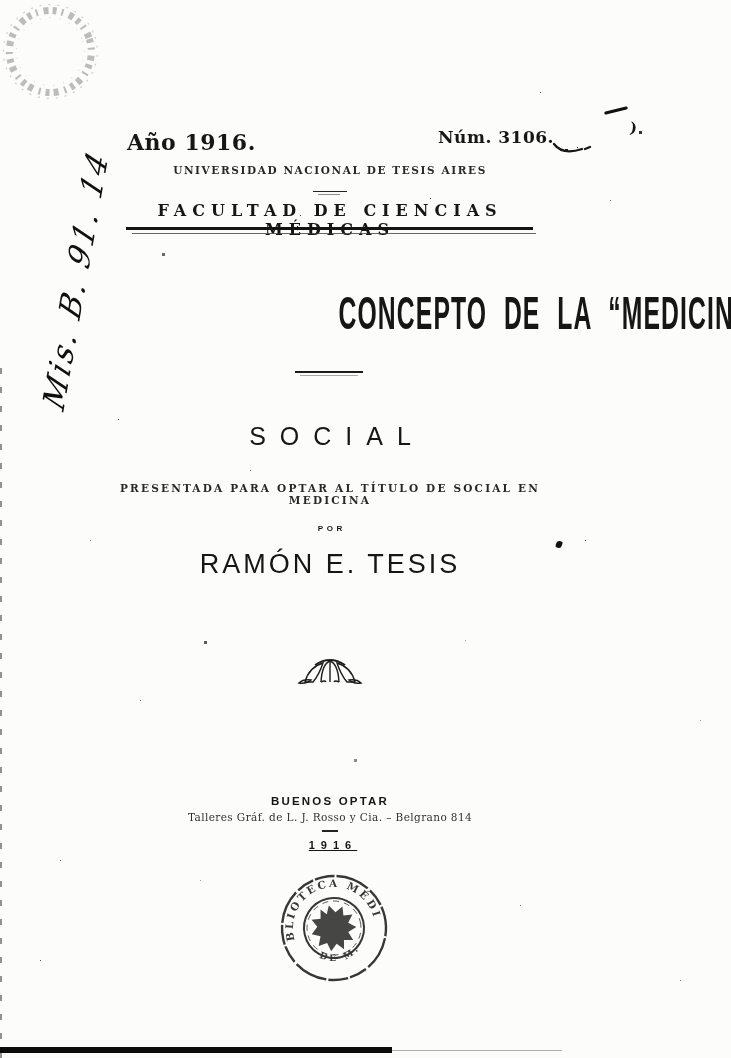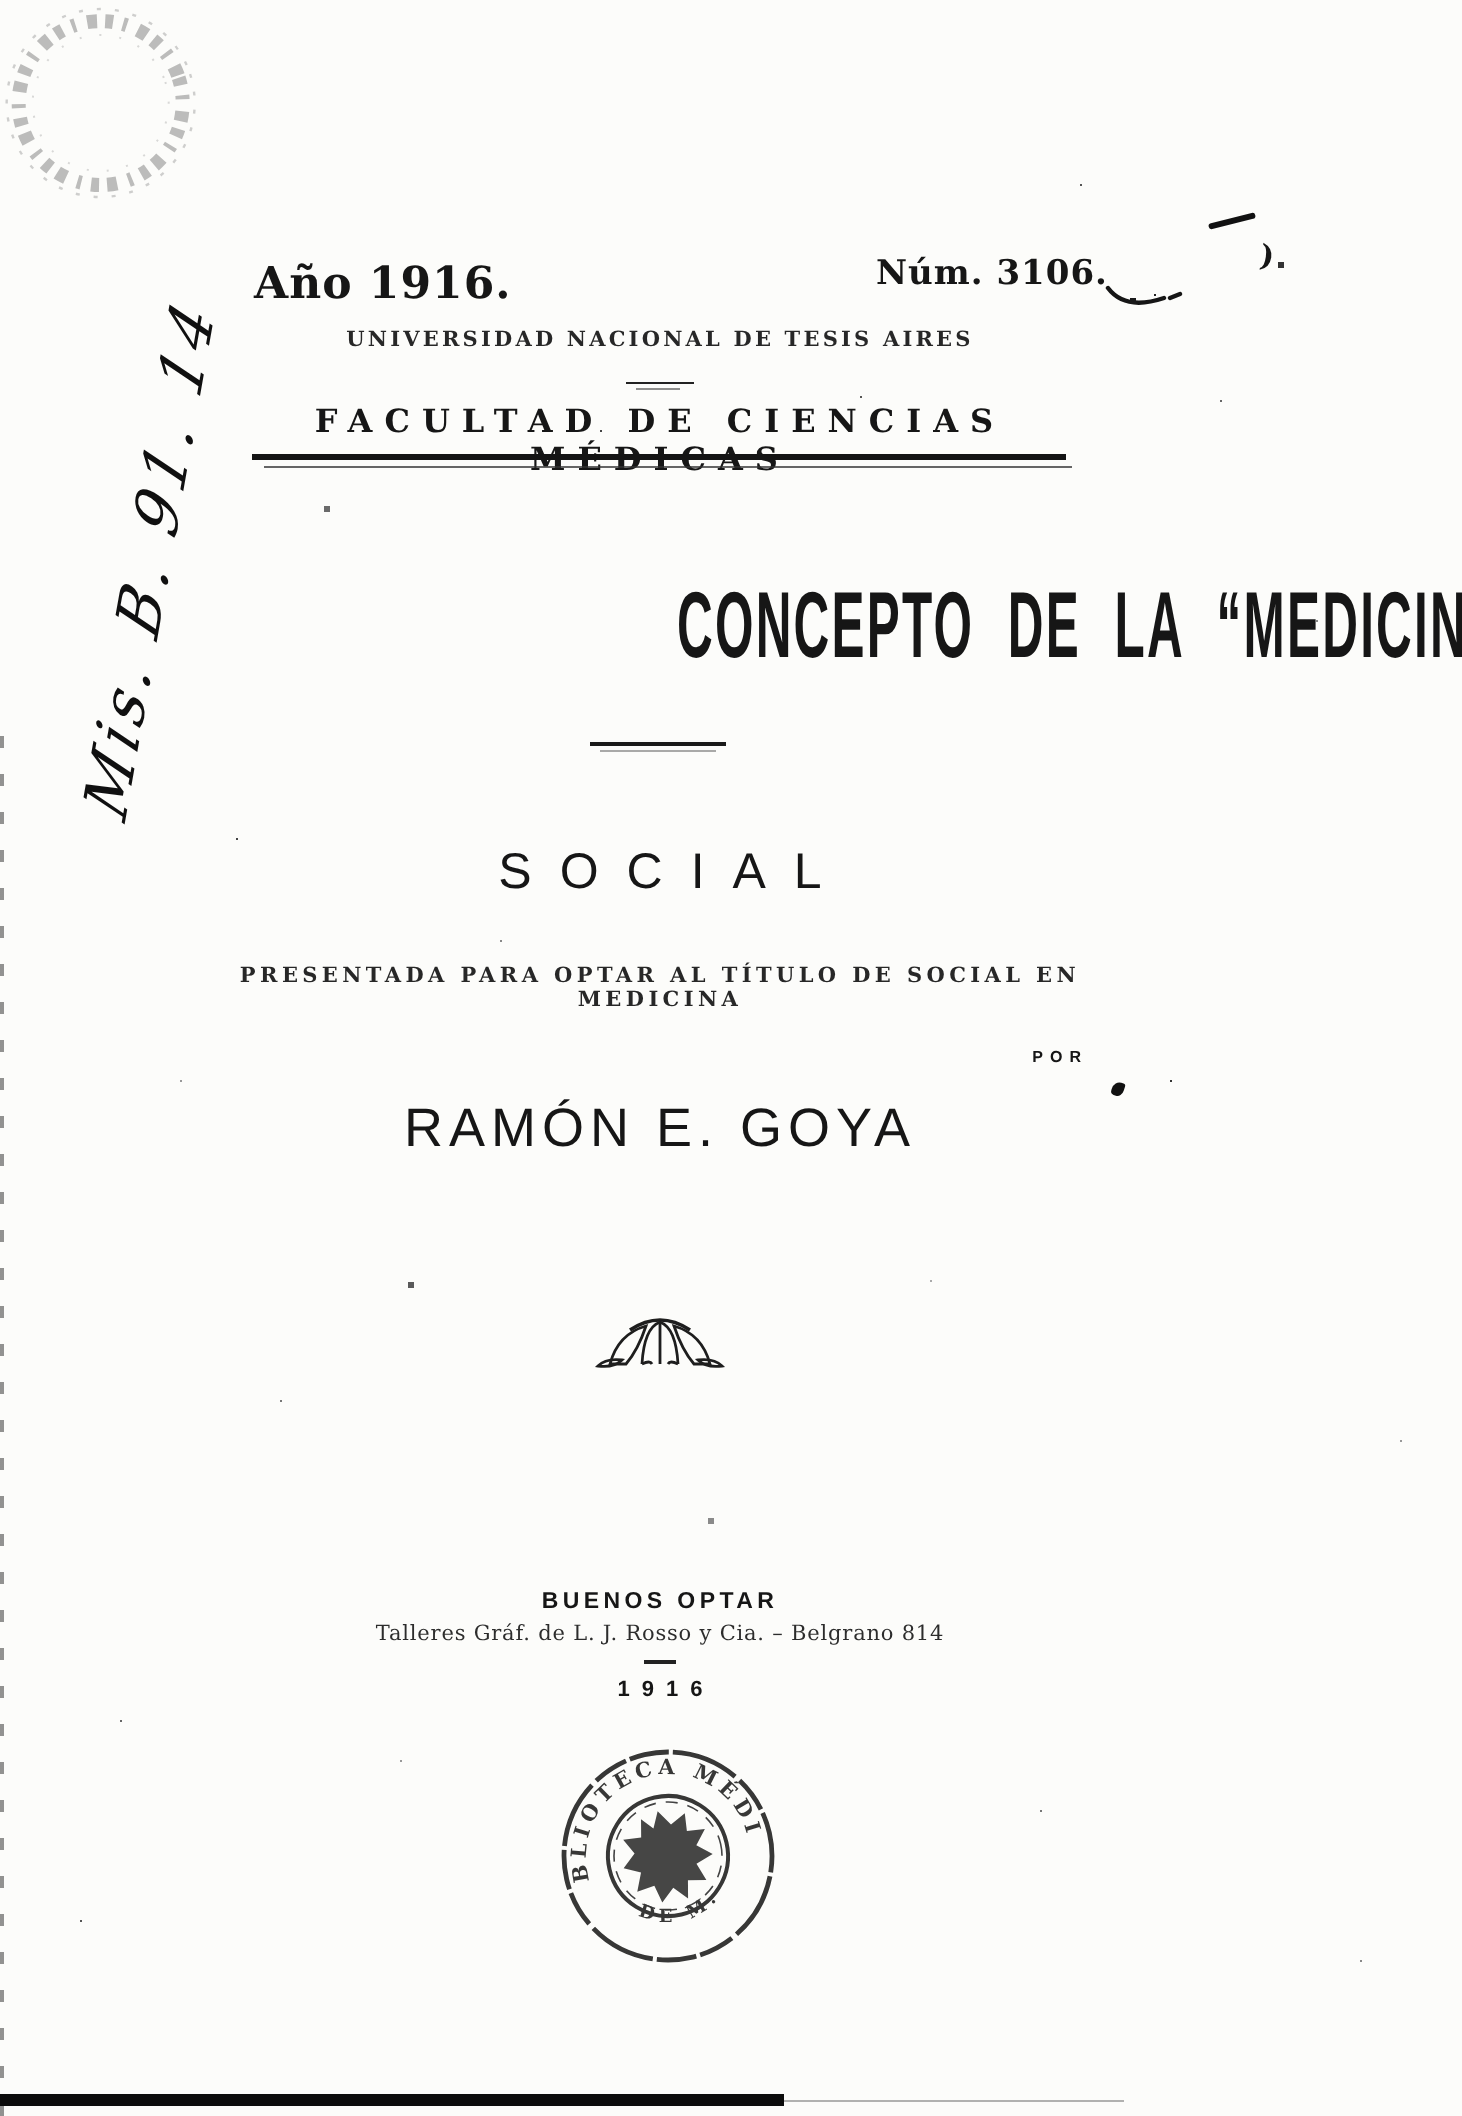--- a/index.html
+++ b/index.html
@@ -25,30 +25,30 @@
   .main-title .inner{
     display:inline-block;font-family:"Liberation Sans","DejaVu Sans",sans-serif;
     font-weight:bold;font-size:45px;letter-spacing:2px;word-spacing:16px;white-space:nowrap;
     transform:scale(.55,1.04);transform-origin:center top;
   }
   .title-rule{left:295px;top:371px;width:68px;height:2px;background:#1a1a1a;}
   .title-rule2{left:300px;top:375px;width:58px;height:1px;background:#555;opacity:.5;}
   
   .tesis{top:422px;font-family:"Liberation Sans","DejaVu Sans",sans-serif;font-size:25px;font-weight:500;letter-spacing:14px;text-indent:14px;}
   .subtitle{top:482px;font-size:10.5px;font-weight:bold;letter-spacing:2.2px;opacity:.92;}
-  .por{top:524px;font-family:"Liberation Sans",sans-serif;font-size:8px;font-weight:bold;letter-spacing:3.5px;text-indent:3.5px;text-align:right;}
+  .por{top:524px;font-family:"Liberation Sans",sans-serif;font-size:8px;font-weight:bold;letter-spacing:3.5px;text-indent:3.5px;}
   .author{top:549px;font-family:"Liberation Sans","DejaVu Sans",sans-serif;font-size:27px;font-weight:500;letter-spacing:3px;}
   .ink-tick{left:556px;top:541px;width:6px;height:7px;background:#111;border-radius:60% 20% 50% 30%;transform:rotate(18deg);}
   
   .ornament{top:655px;}
   
   .city{top:795px;font-family:"Liberation Sans",sans-serif;font-size:11.5px;font-weight:bold;letter-spacing:2.2px;}
   .printer{top:811px;font-size:10.5px;letter-spacing:.4px;opacity:.9;}
   .imprint-dash{left:322px;top:830px;width:16px;height:2px;background:#222;}
-  .imprint-year{top:839px;font-family:"Liberation Sans",sans-serif;font-size:11px;font-weight:bold;letter-spacing:6px;text-indent:6px;}
+  .imprint-year{top:839px;font-family:"Liberation Sans",sans-serif;font-size:11px;font-weight:bold;letter-spacing:6px;text-indent:6px;text-decoration:underline;}
   
   .shelfmark{
     left:36px;top:400px;transform:rotate(-80deg) skewX(-14deg);transform-origin:0 0;
     font-style:italic;font-size:31px;letter-spacing:3px;white-space:nowrap;
     font-family:"DejaVu Serif",serif;color:#101010;
   }
   
   .library-stamp{left:277px;top:871px;width:114px;height:114px;transform:rotate(-13deg);opacity:.88;}
   .corner-stamp{left:0px;top:0px;width:112px;height:112px;opacity:.6;transform:rotate(-18deg);}
   
@@ -85,21 +85,21 @@
 
 <div class="abs col main-title">
   <span class="inner">CONCEPTO DE LA “MEDICINA SOCIAL”</span>
 </div>
 <div class="abs title-rule"></div>
 <div class="abs title-rule2"></div>
 
 <div class="abs col tesis">SOCIAL</div>
 <div class="abs col subtitle">PRESENTADA PARA OPTAR AL TÍTULO DE SOCIAL EN MEDICINA</div>
 <div class="abs col por">POR</div>
-<div class="abs col author">RAMÓN E. GOYA</div>
+<div class="abs col author">RAMÓN E. TESIS</div>
 <div class="abs ink-tick"></div>
 
 <div class="abs col ornament">
   <svg width="78" height="36" viewBox="0 0 78 36">
     <g fill="none" stroke="#1e1e1e" stroke-width="1.4">
       <path d="M8,28 Q12,24 20,25 Q16,29 8,28 Z"></path>
       <path d="M70,28 Q66,24 58,25 Q62,29 70,28 Z"></path>
       <path d="M14,27 Q18,12 32,8 Q28,20 22,27 Z"></path>
       <path d="M64,27 Q60,12 46,8 Q50,20 56,27 Z"></path>
       <path d="M30,27 Q31,9 39,6 Q47,9 48,27"></path>

